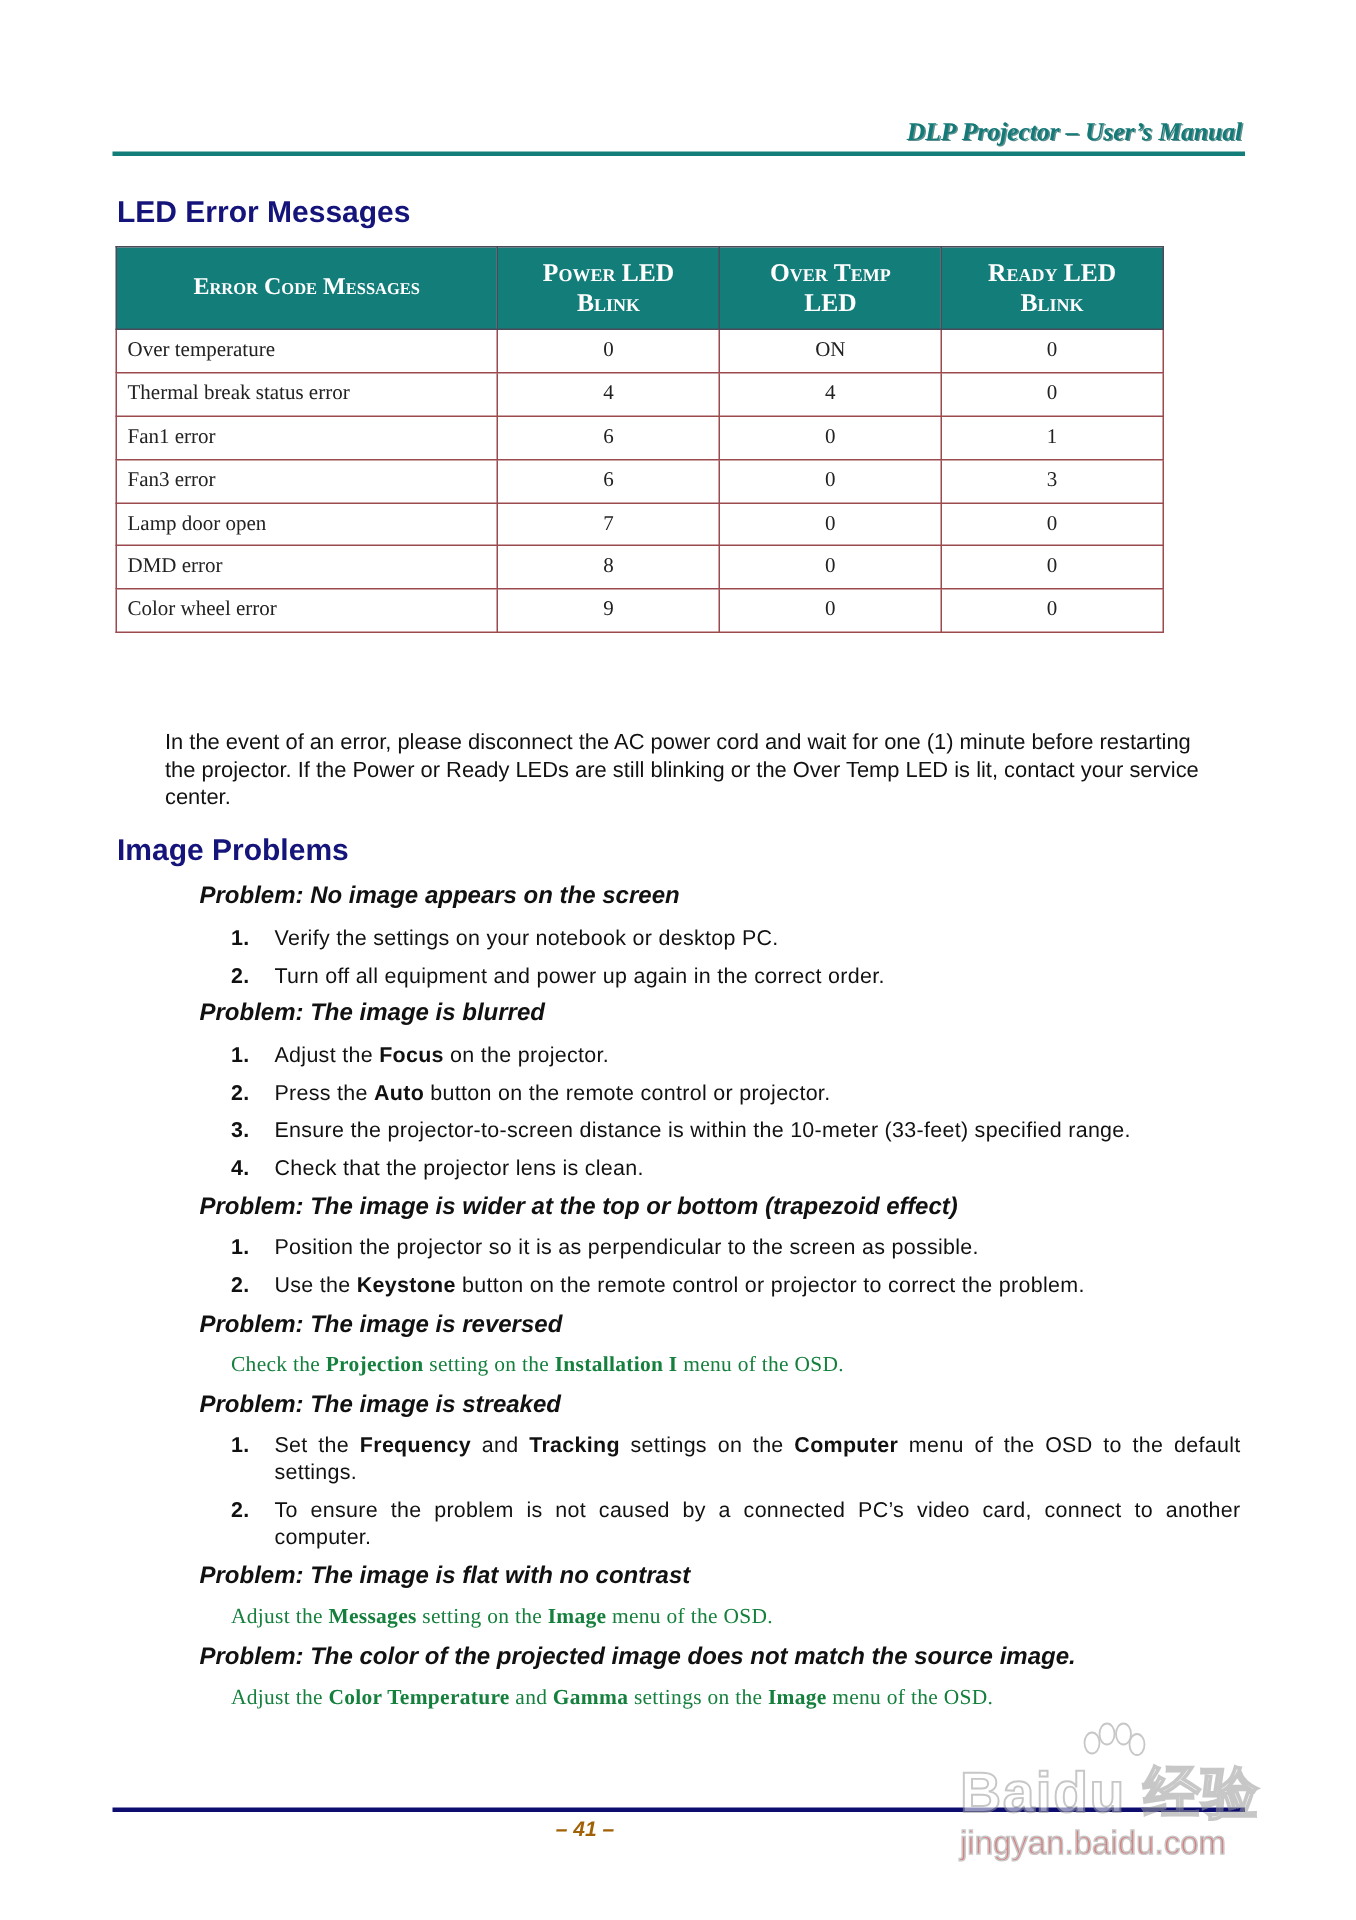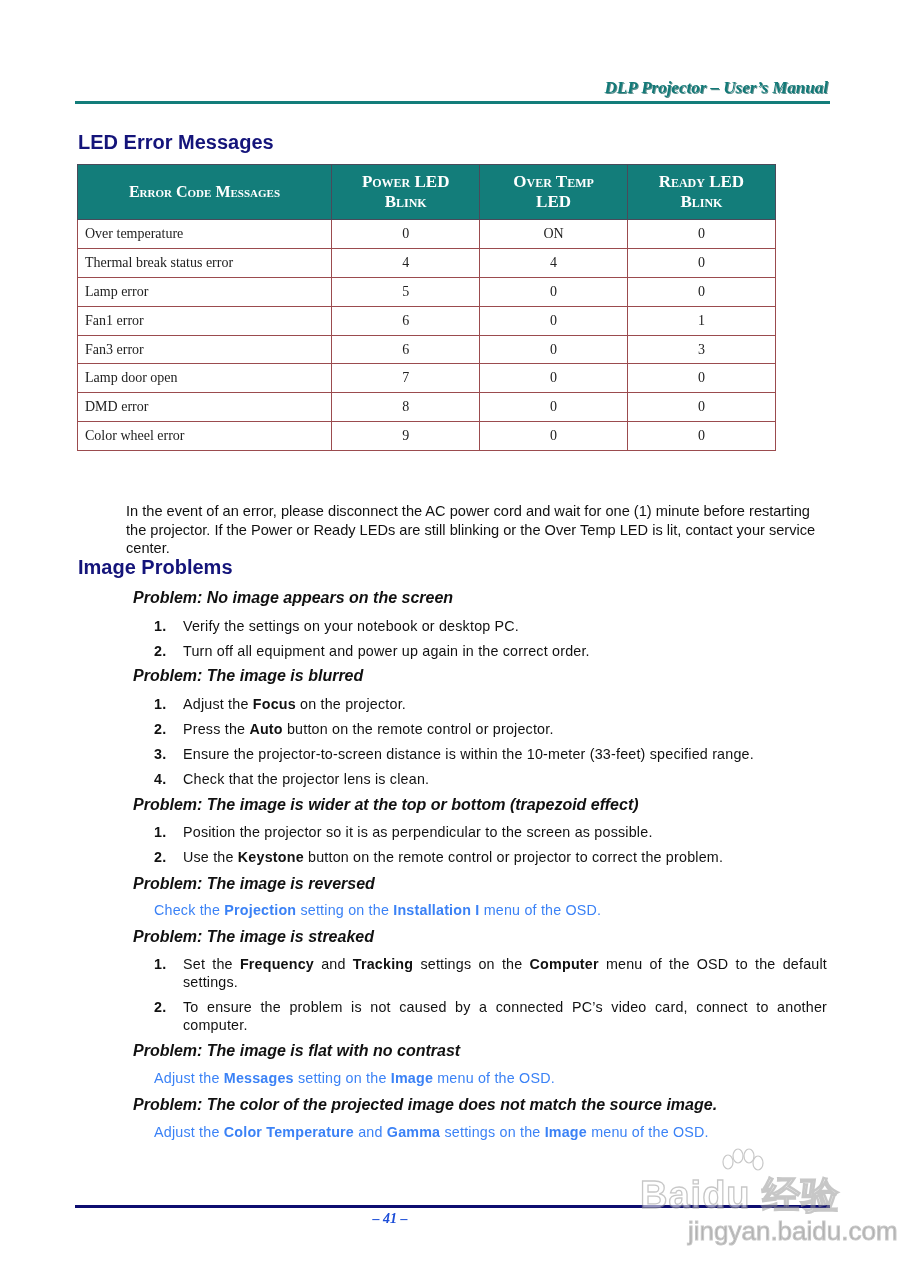--- a/index.html
+++ b/index.html
@@ -22,32 +22,32 @@
   table.led td { height: 27.9px; border: 1px solid #9b4b4e; padding: 0 7px; color: #222; }
   table.led td.num { text-align: center; }
 
   .note { position: absolute; left: 110px; top: 486px; width: 700px; font-size: 14.6px; line-height: 18.6px; color: #111; }
 
   .problem { position: absolute; left: 133px; font-weight: bold; font-style: italic; font-size: 16px; color: #111; }
   .step { position: absolute; left: 154px; width: 673px; font-size: 14.3px; line-height: 18px; color: #111; letter-spacing: 0.2px; }
   .step .n { position: absolute; left: 0; font-weight: bold; }
   .step .t { display: block; margin-left: 29px; }
   .step.justify .t { text-align: justify; }
-  .plain { position: absolute; left: 154px; font-size: 14.3px; color: #3b82f6; letter-spacing: 0.2px; }
+  .plain { position: absolute; left: 154px; font-size: 14.3px; color: #15803d; letter-spacing: 0.2px; font-family: Liberation Serif, serif; }
   b { font-weight: bold; }
 
   .footer-rule { position: absolute; left: 75px; top: 1205px; width: 755px; height: 3px; background: #0d0d70; }
   .page-number { position: absolute; left: 0; width: 780px; top: 1211px; text-align: center;
-    font-family: Liberation Serif, serif; font-style: italic; font-weight: bold; font-size: 14px; color: #1d4ed8; }
+    font-family: Liberation Sans, sans-serif; font-style: italic; font-weight: bold; font-size: 14px; color: #a16207; }
 
   .watermark { position: absolute; left: 640px; top: 1148px; width: 215px; height: 100px; opacity: 0.55; }
   .wm-logo { position: absolute; left: 0; top: 22px; font-family: "Liberation Sans", sans-serif; font-weight: bold;
     font-size: 38px; color: #ffffff; -webkit-text-stroke: 1.3px #9a9a9a; letter-spacing: 1px; }
-  .wm-url { position: absolute; left: 0; top: 68px; font-family: "Liberation Sans", sans-serif; font-size: 26px;
-    color: #737373; margin-left: 48px; -webkit-text-stroke: 1px #9a9a9a; }
+  .wm-url { position: absolute; left: 0; top: 68px; font-family: "Liberation Sans", sans-serif; font-size: 22px;
+    color: #b91c1c; -webkit-text-stroke: 1px #9a9a9a; }
   .wm-paw { position: absolute; left: 76px; top: 0; width: 50px; height: 30px; }
 </style>
 </head>
 <body>
 
 <div class="running-header">DLP Projector – User’s Manual</div>
 <div class="header-rule"></div>
 
 <h2 class="section-title" style="top:131px;">LED Error Messages</h2>
 
@@ -78,26 +78,20 @@
       <td class="num">ON</td>
       <td class="num">0</td>
     </tr>
     <tr>
       <td>Thermal break status error</td>
       <td class="num">4</td>
       <td class="num">4</td>
       <td class="num">0</td>
     </tr>
     <tr>
-      <td>Lamp error</td>
-      <td class="num">5</td>
-      <td class="num">0</td>
-      <td class="num">0</td>
-    </tr>
-    <tr>
       <td>Fan1 error</td>
       <td class="num">6</td>
       <td class="num">0</td>
       <td class="num">1</td>
     </tr>
     <tr>
       <td>Fan3 error</td>
       <td class="num">6</td>
       <td class="num">0</td>
       <td class="num">3</td>
@@ -116,21 +110,21 @@
     </tr>
     <tr>
       <td>Color wheel error</td>
       <td class="num">9</td>
       <td class="num">0</td>
       <td class="num">0</td>
     </tr>
   </tbody>
 </table>
 
-<p class="note" style="margin:16px;">In the event of an error, please disconnect the AC power cord and wait for one (1) minute before restarting the projector. If the Power or Ready LEDs are still blinking or the Over Temp LED is lit, contact your service center.</p>
+<p class="note" style="margin:0;">In the event of an error, please disconnect the AC power cord and wait for one (1) minute before restarting the projector. If the Power or Ready LEDs are still blinking or the Over Temp LED is lit, contact your service center.</p>
 
 <h2 class="section-title" style="top:556px;">Image Problems</h2>
 
 <div class="problem" style="top:589px;">Problem: No image appears on the screen</div>
 <div class="step" style="top:617px;">
   <span class="n">1.</span>
   <span class="t"><span>Verify the settings on your notebook or desktop PC.</span></span>
 </div>
 <div class="step" style="top:642px;">
   <span class="n">2.</span>

